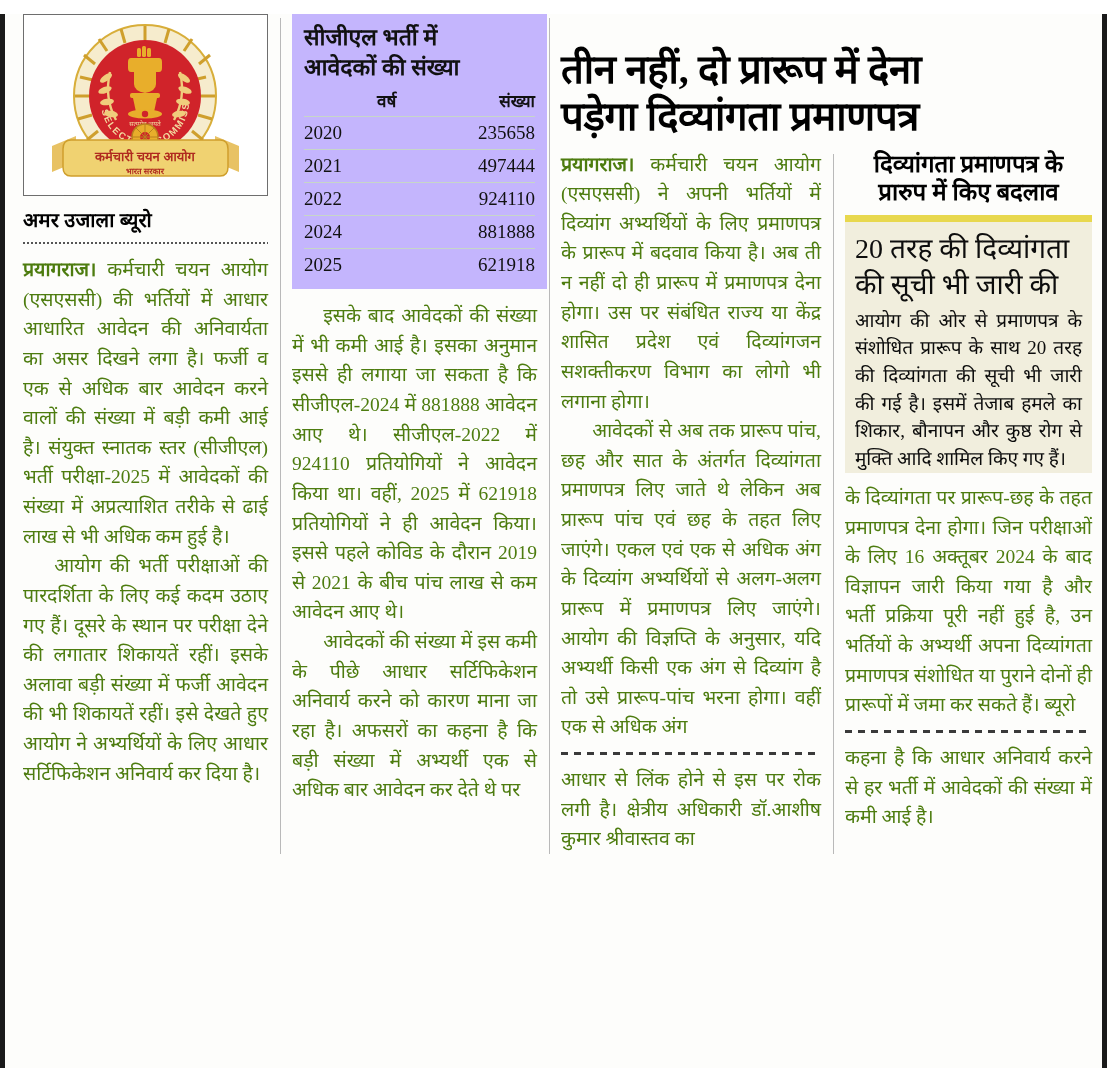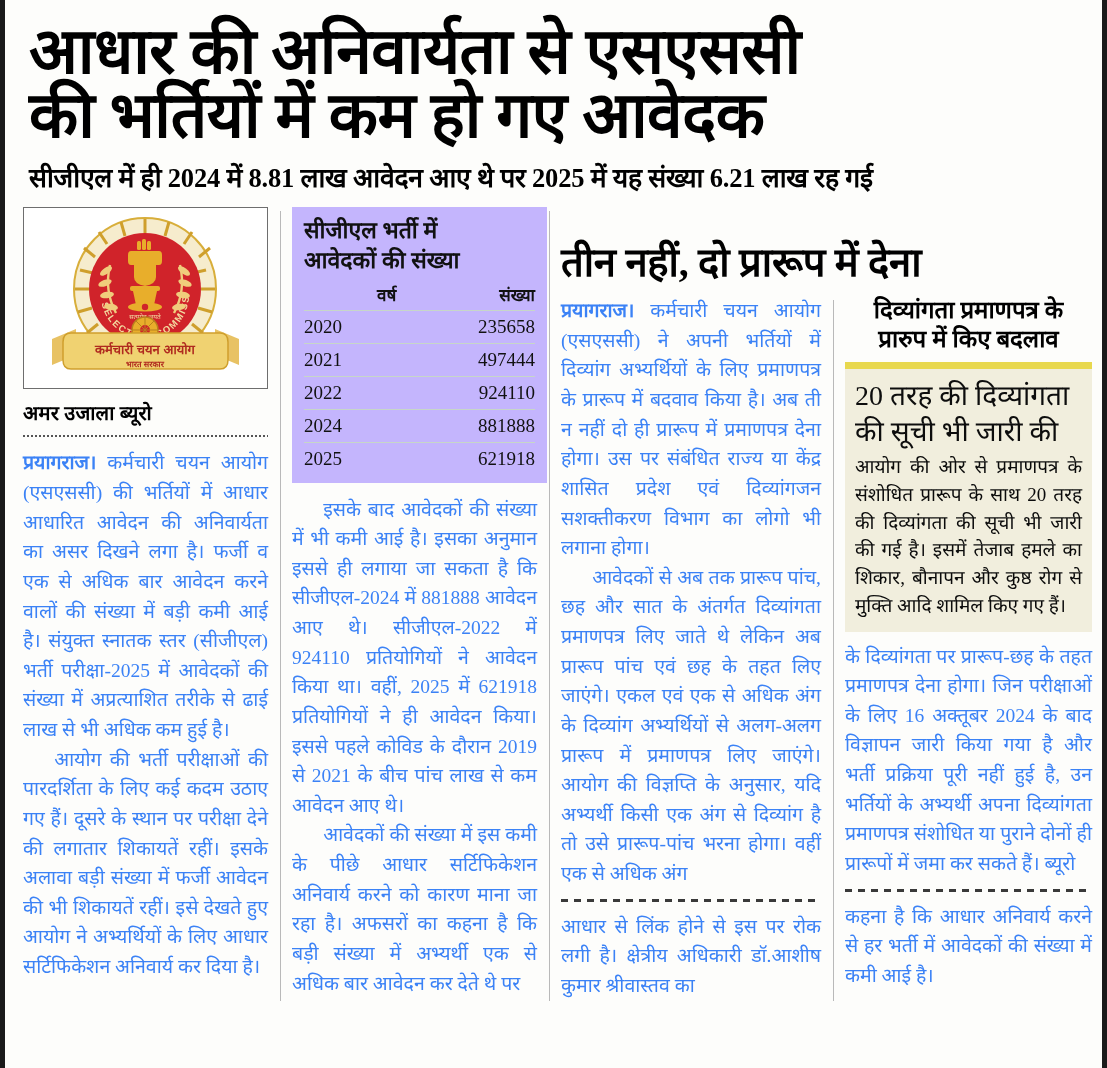--- a/index.html
+++ b/index.html
@@ -97,21 +97,21 @@
     background-image: linear-gradient(to right, #555 0 2px, transparent 2px 4px);
     background-size: 4px 2px;
     background-repeat: repeat-x;
   }
 
   
   p.body-text {
     font-family: "Liberation Serif", "DejaVu Serif", serif;
     font-size: 19.5px;
     line-height: 1.52;
-    color: #3b82f6;
+    color: #4d7c0f;
     text-align: justify;
     text-justify: inter-word;
     hyphens: none;
   }
   p.body-text + p.body-text { text-indent: 1.6em; }
   p.body-text .lead { font-weight: 700; }
 
   
   .table-card {
     background: #c4b5fd;
@@ -165,21 +165,21 @@
     line-height: 1.2;
     text-align: center;
     color: #000;
     padding: 0 2px 8px 2px;
   }
 
   
   .hbox {
     background: #f1eedd;
     border-top: 7px solid #e8d84e;
-    padding: 10px 10px 12px 10px;
+    padding: 10px 10px 0 10px;
   }
   .hbox-title {
     font-size: 28px;
     line-height: 1.22;
     font-weight: 400;
     color: #0d0d0d;
     margin-bottom: 4px;
   }
   .hbox p {
     font-size: 19px;
@@ -194,25 +194,20 @@
     background-image: linear-gradient(to right, #3a3a3a 0 7px, transparent 7px 13px);
     background-size: 13px 3px;
     background-repeat: repeat-x;
   }
 </style>
 </head>
 <body>
 
 <div class="page">
 
-  <div class="headline-block">
-    <div class="headline">आधार की अनिवार्यता से एसएससी</div>
-    <div class="headline headline-2">की भर्तियों में कम हो गए आवेदक</div>
-    <div class="subheadline">सीजीएल में ही 2024 में 8.81 लाख आवेदन आए थे पर 2025 में यह संख्या 6.21 लाख रह गई</div>
-  </div>
 
   <div class="content">
 
     <div class="col col-1">
 
       <div class="logo-frame">
         <svg width="215" height="170" viewBox="0 0 215 170">
 
           <circle cx="107" cy="76" r="71" fill="#f6eccd" stroke="#d8ae3a" stroke-width="2"></circle>
           <g stroke="#cf9f2c" stroke-width="3">
@@ -340,20 +335,21 @@
 
       <p class="body-text" style="text-indent:1.6em;">इसके बाद आवेदकों की संख्या में भी कमी आई है। इसका अनुमान इससे ही लगाया जा सकता है कि सीजीएल-2024 में 881888 आवेदन आए थे। सीजीएल-2022 में 924110 प्रतियोगियों ने आवेदन किया था। वहीं, 2025 में 621918 प्रतियोगियों ने ही आवेदन किया। इससे पहले कोविड के दौरान 2019 से 2021 के बीच पांच लाख से कम आवेदन आए थे।</p>
       <p class="body-text">आवेदकों की संख्या में इस कमी के पीछे आधार सर्टिफिकेशन अनिवार्य करने को कारण माना जा रहा है। अफसरों का कहना है कि बड़ी संख्या में अभ्यर्थी एक से अधिक बार आवेदन कर देते थे पर</p>
     </div>
 
     <div class="vline"></div>
 
     <div style="width:549px; padding-left:11px;">
 
       <div class="sec-headline">तीन नहीं, दो प्रारूप में देना</div>
+      <div class="sec-headline" style="margin-top:-8px;">पड़ेगा दिव्यांगता प्रमाणपत्र</div>
 
       <div style="display:flex; align-items:flex-start;">
 
         <div class="col col-3">
           <p class="body-text"><span class="lead">प्रयागराज।</span><span> कर्मचारी चयन आयोग (एसएससी) ने अपनी भर्तियों में दिव्यांग अभ्यर्थियों के लिए प्रमाणपत्र के प्रारूप में बदवाव किया है। अब ती न नहीं दो ही प्रारूप में प्रमाणपत्र देना होगा। उस पर संबंधित राज्य या केंद्र शासित प्रदेश एवं दिव्यांगजन सशक्तीकरण विभाग का लोगो भी लगाना होगा।</span></p>
           <p class="body-text">आवेदकों से अब तक प्रारूप पांच, छह और सात के अंतर्गत दिव्यांगता प्रमाणपत्र लिए जाते थे लेकिन अब प्रारूप पांच एवं छह के तहत लिए जाएंगे। एकल एवं एक से अधिक अंग के दिव्यांग अभ्यर्थियों से अलग-अलग प्रारूप में प्रमाणपत्र लिए जाएंगे। आयोग की विज्ञप्ति के अनुसार, यदि अभ्यर्थी किसी एक अंग से दिव्यांग है तो उसे प्रारूप-पांच भरना होगा। वहीं एक से अधिक अंग</p>
           <div class="dashline"></div>
           <p class="body-text">आधार से लिंक होने से इस पर रोक लगी है। क्षेत्रीय अधिकारी डॉ.आशीष कुमार श्रीवास्तव का</p>
         </div>
 

